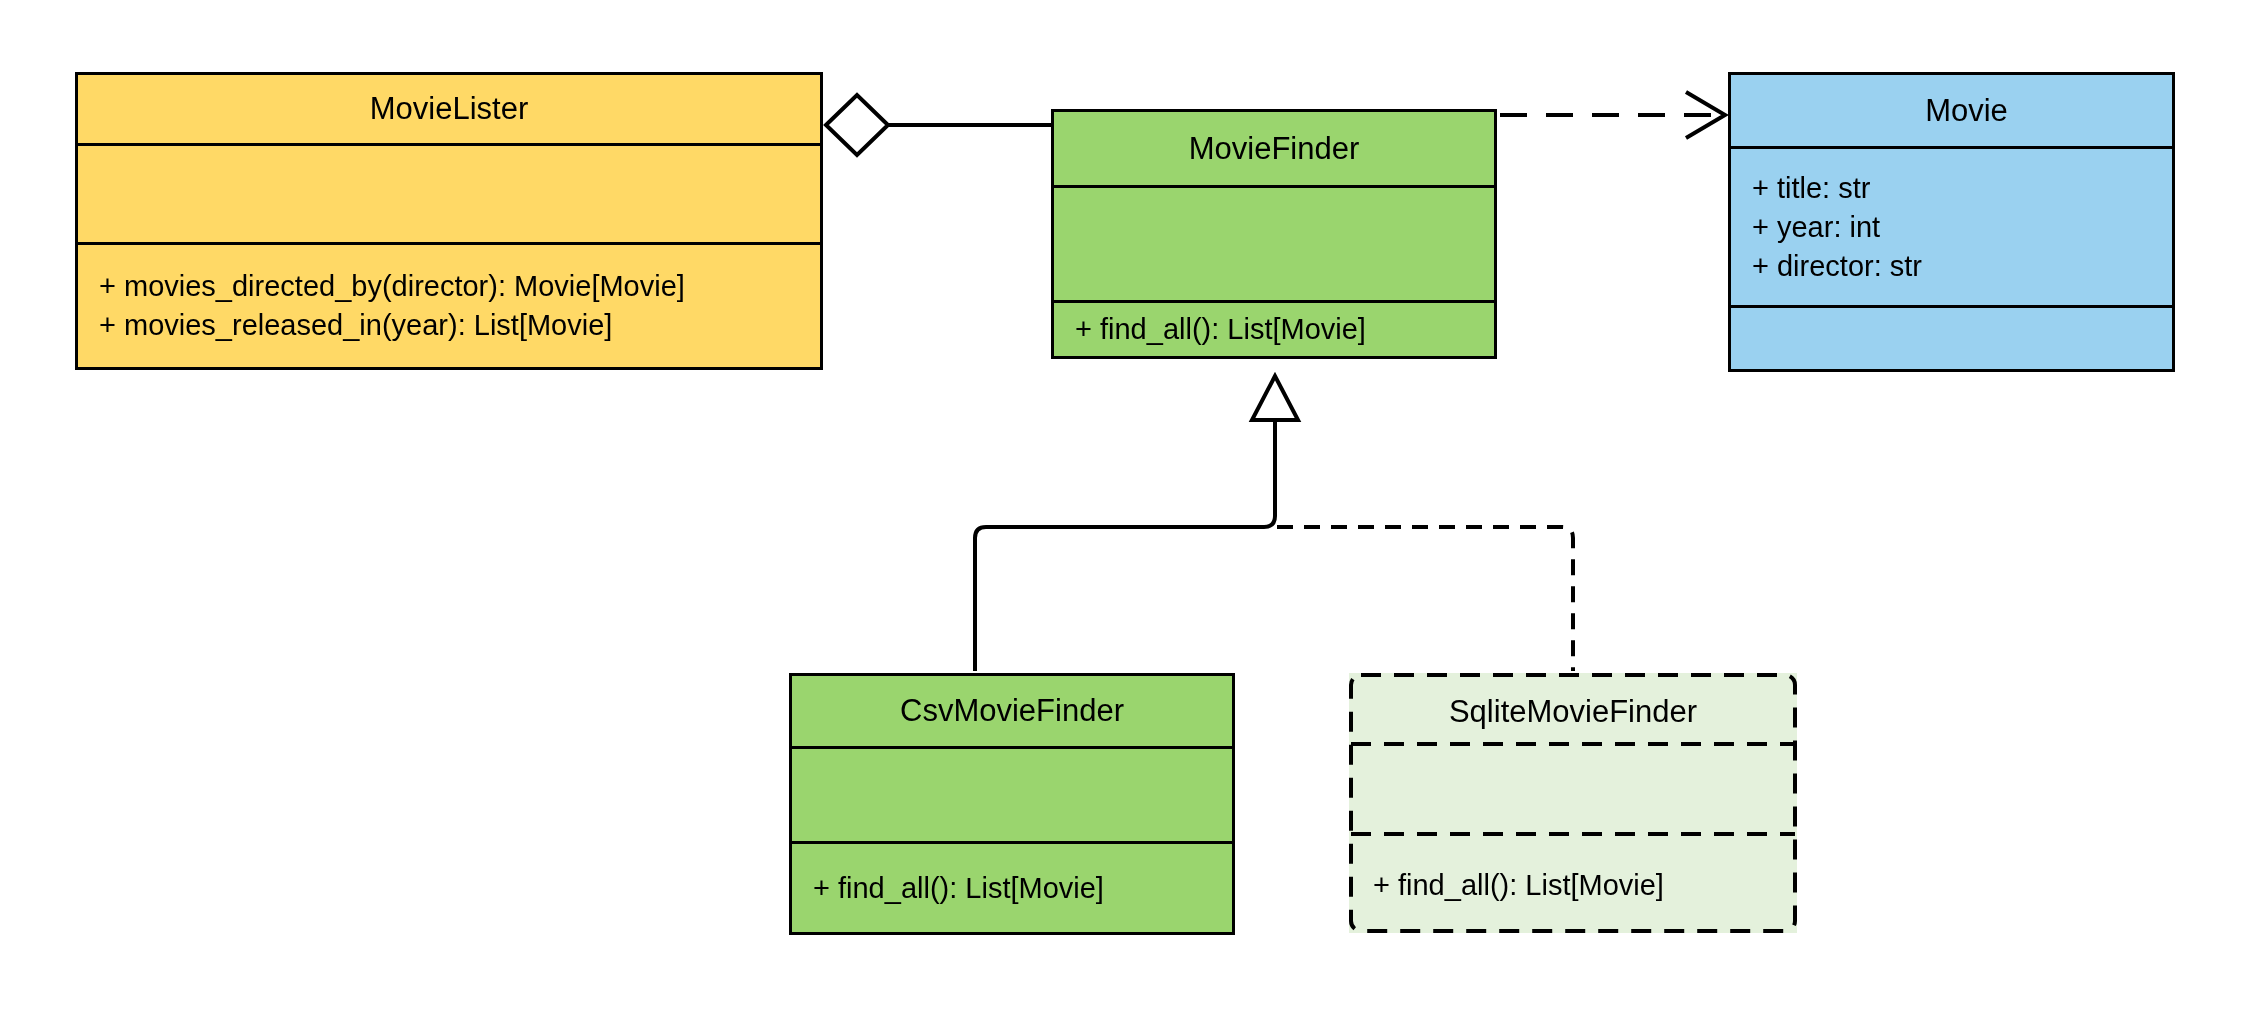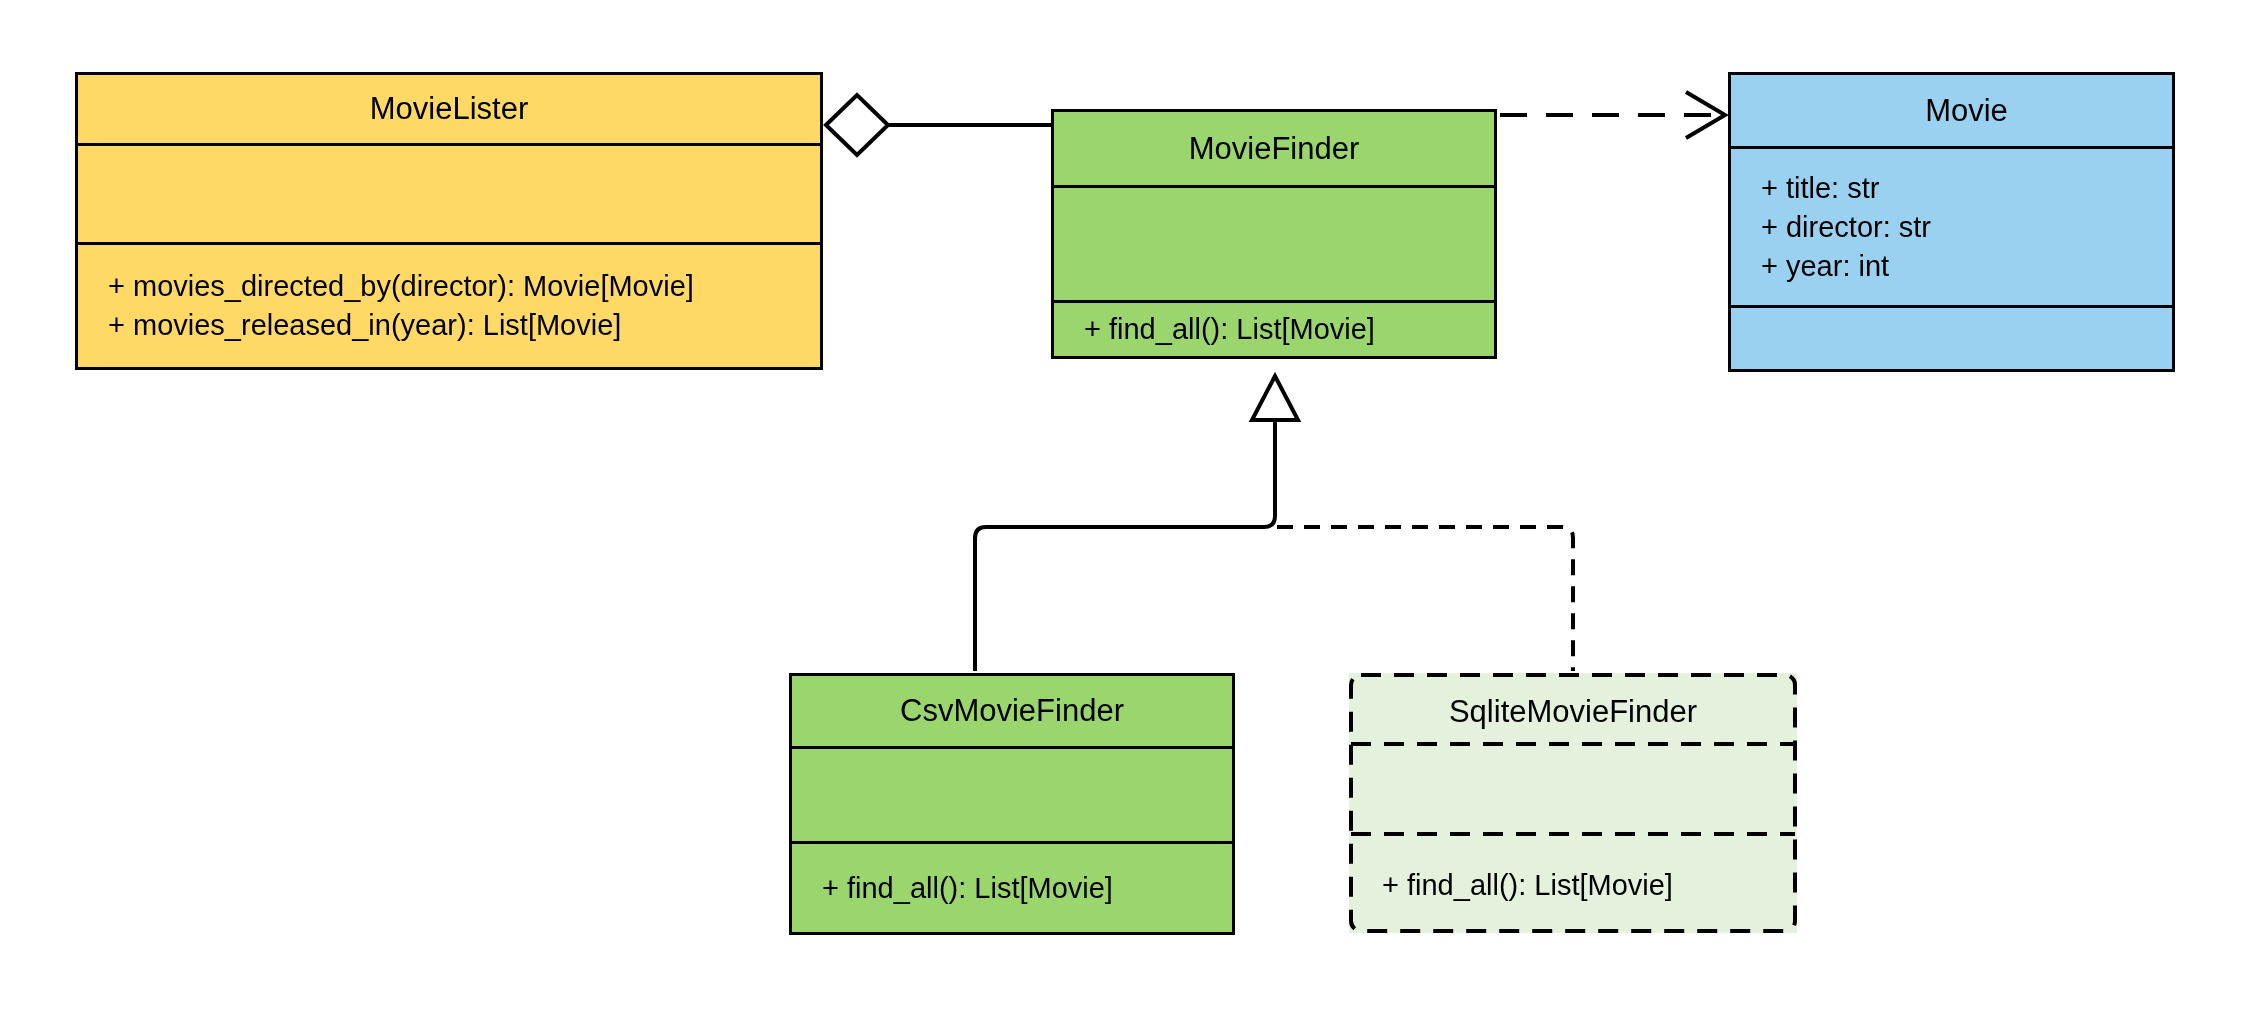--- a/index.html
+++ b/index.html
@@ -22,21 +22,21 @@
   .uml-class.dashed-node{ border-color:transparent; }
   .sec{ box-sizing:border-box; }
   .sec.title{
     display:flex;align-items:center;justify-content:center;
     font-size:31px;
     white-space:nowrap;
   }
   .sec.attrs, .sec.methods{
     border-top:3px solid #000;
     display:flex;flex-direction:column;justify-content:center;
-    padding-left:30px;padding-right:8px;
+    padding-left:21px;padding-right:8px;
     font-size:29px;line-height:39px;
     white-space:nowrap;
   }
   .sec.methods{ flex:1; }
   .dashed-node .sec.attrs, .dashed-node .sec.methods{ border-top-color:transparent; }
   .f-yellow{ background:#FFD966; }
   .f-green{ background:#9AD56E; }
   .f-blue{ background:#9AD1F0; }
   .f-lgreen{ background:#E4F1DC; }
   svg.overlay{
@@ -69,22 +69,22 @@
       <div class="member">+ find_all(): List[Movie]</div>
     </div>
   </div>
 
   <div class="uml-class f-blue" style="left:1728px;top:72px;width:447px;height:300px;">
     <div class="sec title" style="height:71px;padding-left:30px;">
       <span>Movie</span>
     </div>
     <div class="sec attrs" style="height:159px;">
       <div class="member">+ title: str</div>
+      <div class="member">+ year: int</div>
       <div class="member">+ director: str</div>
-      <div class="member">+ year: int</div>
     </div>
     <div class="sec methods"></div>
   </div>
 
   <div class="uml-class f-green" style="left:752px;top:673px;width:446px;height:262px;margin-left:37px;">
     <div class="sec title" style="height:70px;">
       <span>CsvMovieFinder</span>
     </div>
     <div class="sec attrs" style="height:95px;"></div>
     <div class="sec methods">

